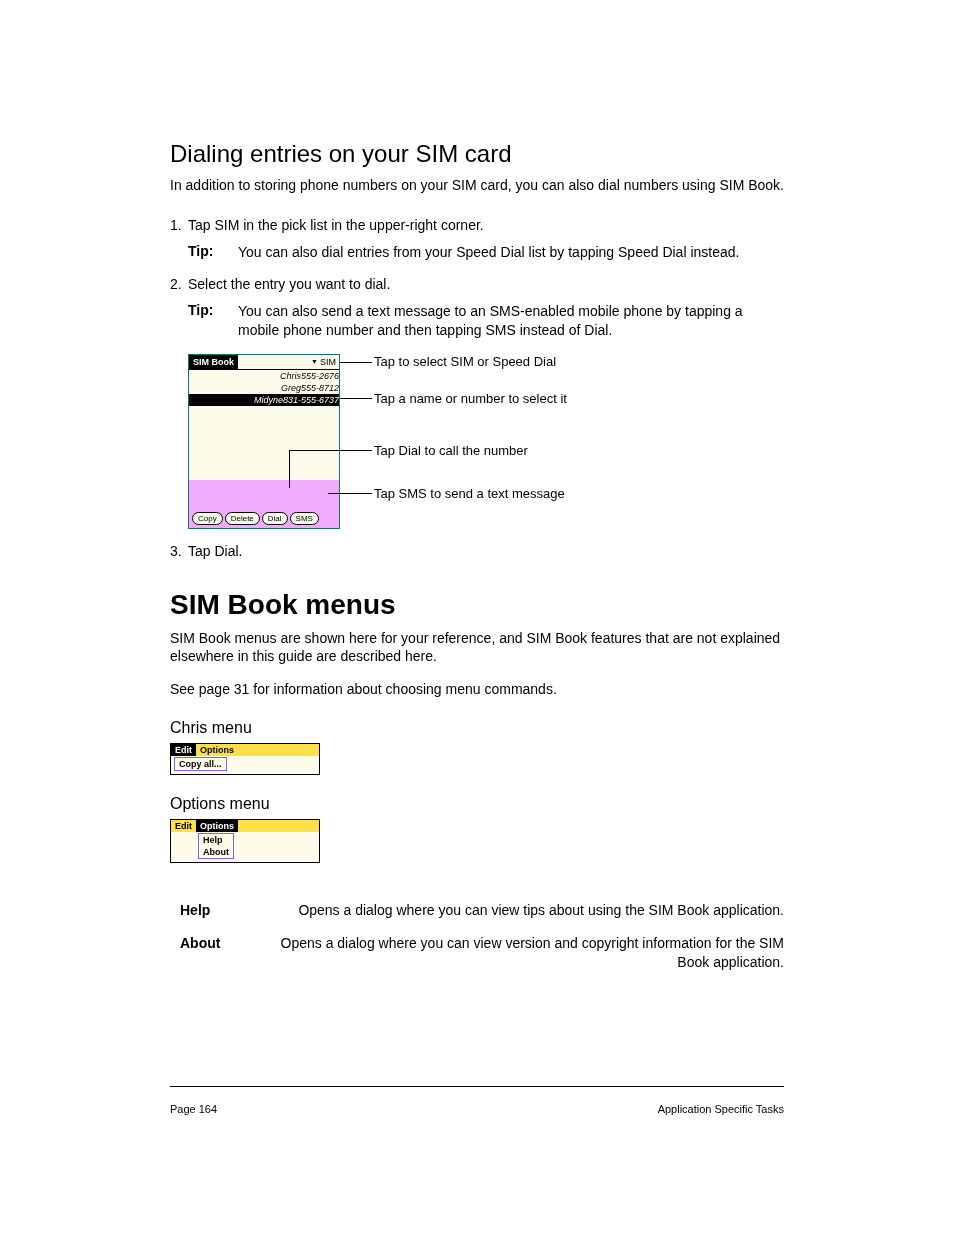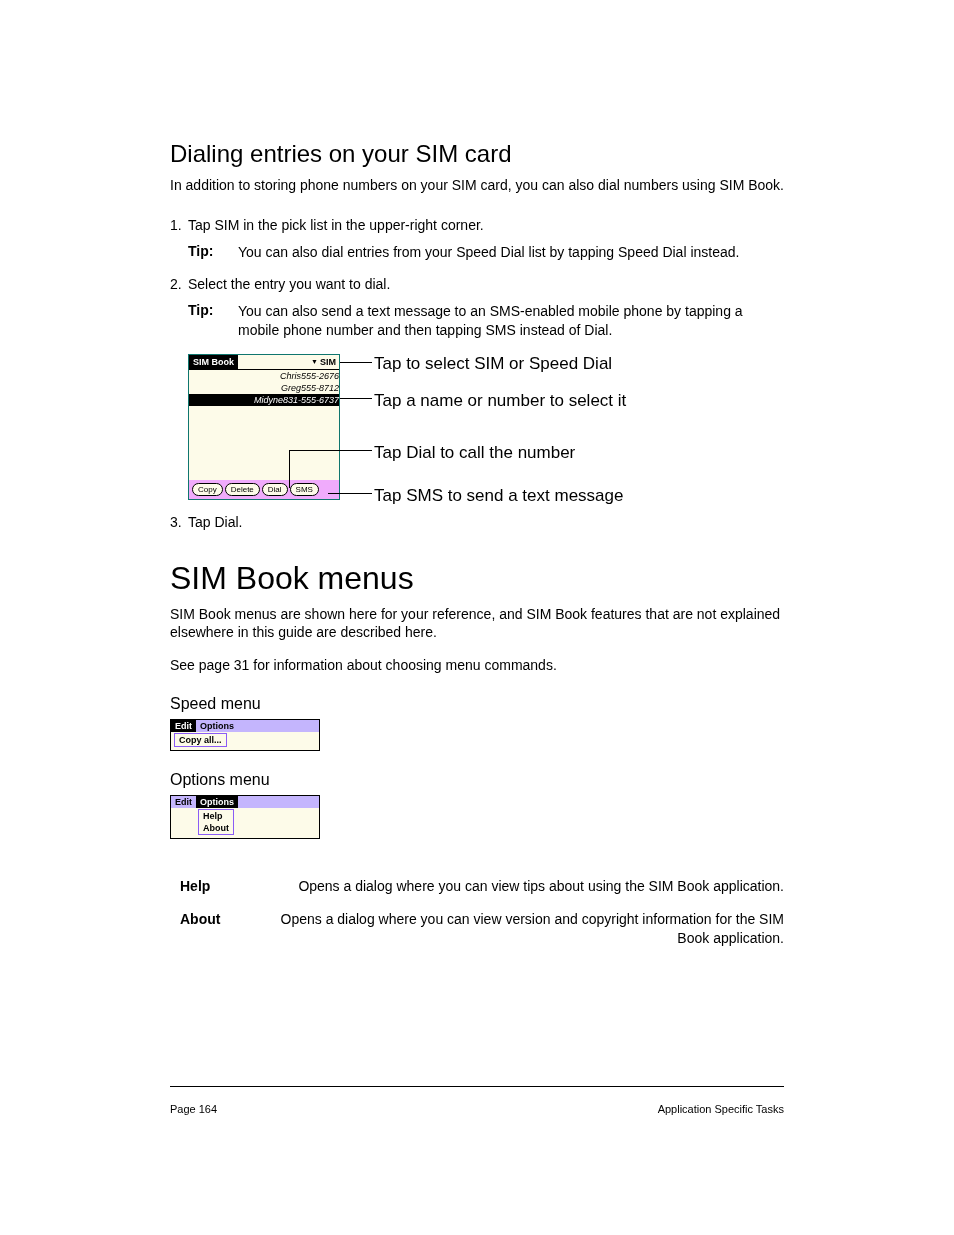--- a/index.html
+++ b/index.html
@@ -16,22 +16,22 @@
     padding: 140px 170px 0 170px;
   }
   h1 {
     font-family: Arial, Helvetica, sans-serif;
     font-weight: normal;
     font-size: 24px;
     margin: 0 0 8px 0;
   }
   h2.sub {
     font-family: Arial, Helvetica, sans-serif;
-    font-weight: normal;
-    font-size: 32px;
+    font-weight: bold;
+    font-size: 28px;
     margin: 30px 0 8px 0;
   }
   p {
     font-size: 14px;
     margin: 0 0 14px 0;
     line-height: 1.35;
   }
   .intro {
     margin-bottom: 22px;
   }
@@ -98,21 +98,20 @@
     font-weight: bold;
     padding: 1px 4px;
     height: 12px;
     line-height: 12px;
   }
   .simbook-picker {
     margin-left: auto;
     display: flex;
     align-items: center;
     padding: 0 3px;
-    font-weight: bold;
   }
   .simbook-picker .tri {
     font-size: 7px;
     margin-right: 2px;
   }
   .simbook-body {
     height: 110px;
     background: #fdfbe9;
   }
   .simbook-row {
@@ -123,31 +122,32 @@
   }
   .simbook-row.sel {
     background: #000;
     color: #fff;
   }
   .simbook-footer {
     display: flex;
     gap: 2px;
     padding: 3px 3px;
     border-top: 0;
+    margin-top: 29px;
   }
   .sb-btn {
     border: 1px solid #000;
     border-radius: 7px;
     padding: 0px 5px;
     font-size: 8px;
     background: #fdfbe9;
     line-height: 11px;
   }
   .callouts {
-    font-size: 17px;
+    font-size: 13px;
     position: relative;
     flex: 1;
     margin-left: 6px;
   }
   .callout {
     position: absolute;
     left: 28px;
   }
   .callout-line {
     position: absolute;
@@ -163,21 +163,21 @@
   
   .menubox {
     width: 148px;
     border: 1px solid #000;
     background: #fdfbe9;
     font-size: 9px;
     margin-bottom: 8px;
   }
   .menubar {
     display: flex;
-    background: #c4b5fd;
+    background: #fde047;
     height: 12px;
     align-items: stretch;
   }
   .menubar .mitem {
     padding: 0 4px;
     line-height: 12px;
     font-weight: bold;
   }
   .menubar .mitem.active {
     background: #000;
@@ -313,21 +313,21 @@
         <div class="step-num">3.</div>
         <div class="step-text">Tap Dial.</div>
       </div>
     </li>
   </ol>
 
   <h2 class="sub">SIM Book menus</h2>
   <p>SIM Book menus are shown here for your reference, and SIM Book features that are not explained elsewhere in this guide are described here.</p>
   <p>See page 31 for information about choosing menu commands.</p>
 
-  <h3 class="small">Speed menu</h3>
+  <h3 class="small">Chris menu</h3>
   <div class="menubox">
     <div class="menubar">
       <div class="mitem active">Edit</div>
       <div class="mitem">Options</div>
     </div>
     <div style="padding:0 0 2px 2px;">
       <div class="menudrop">
         <div class="mrow">Copy all...</div>
       </div>
     </div>

